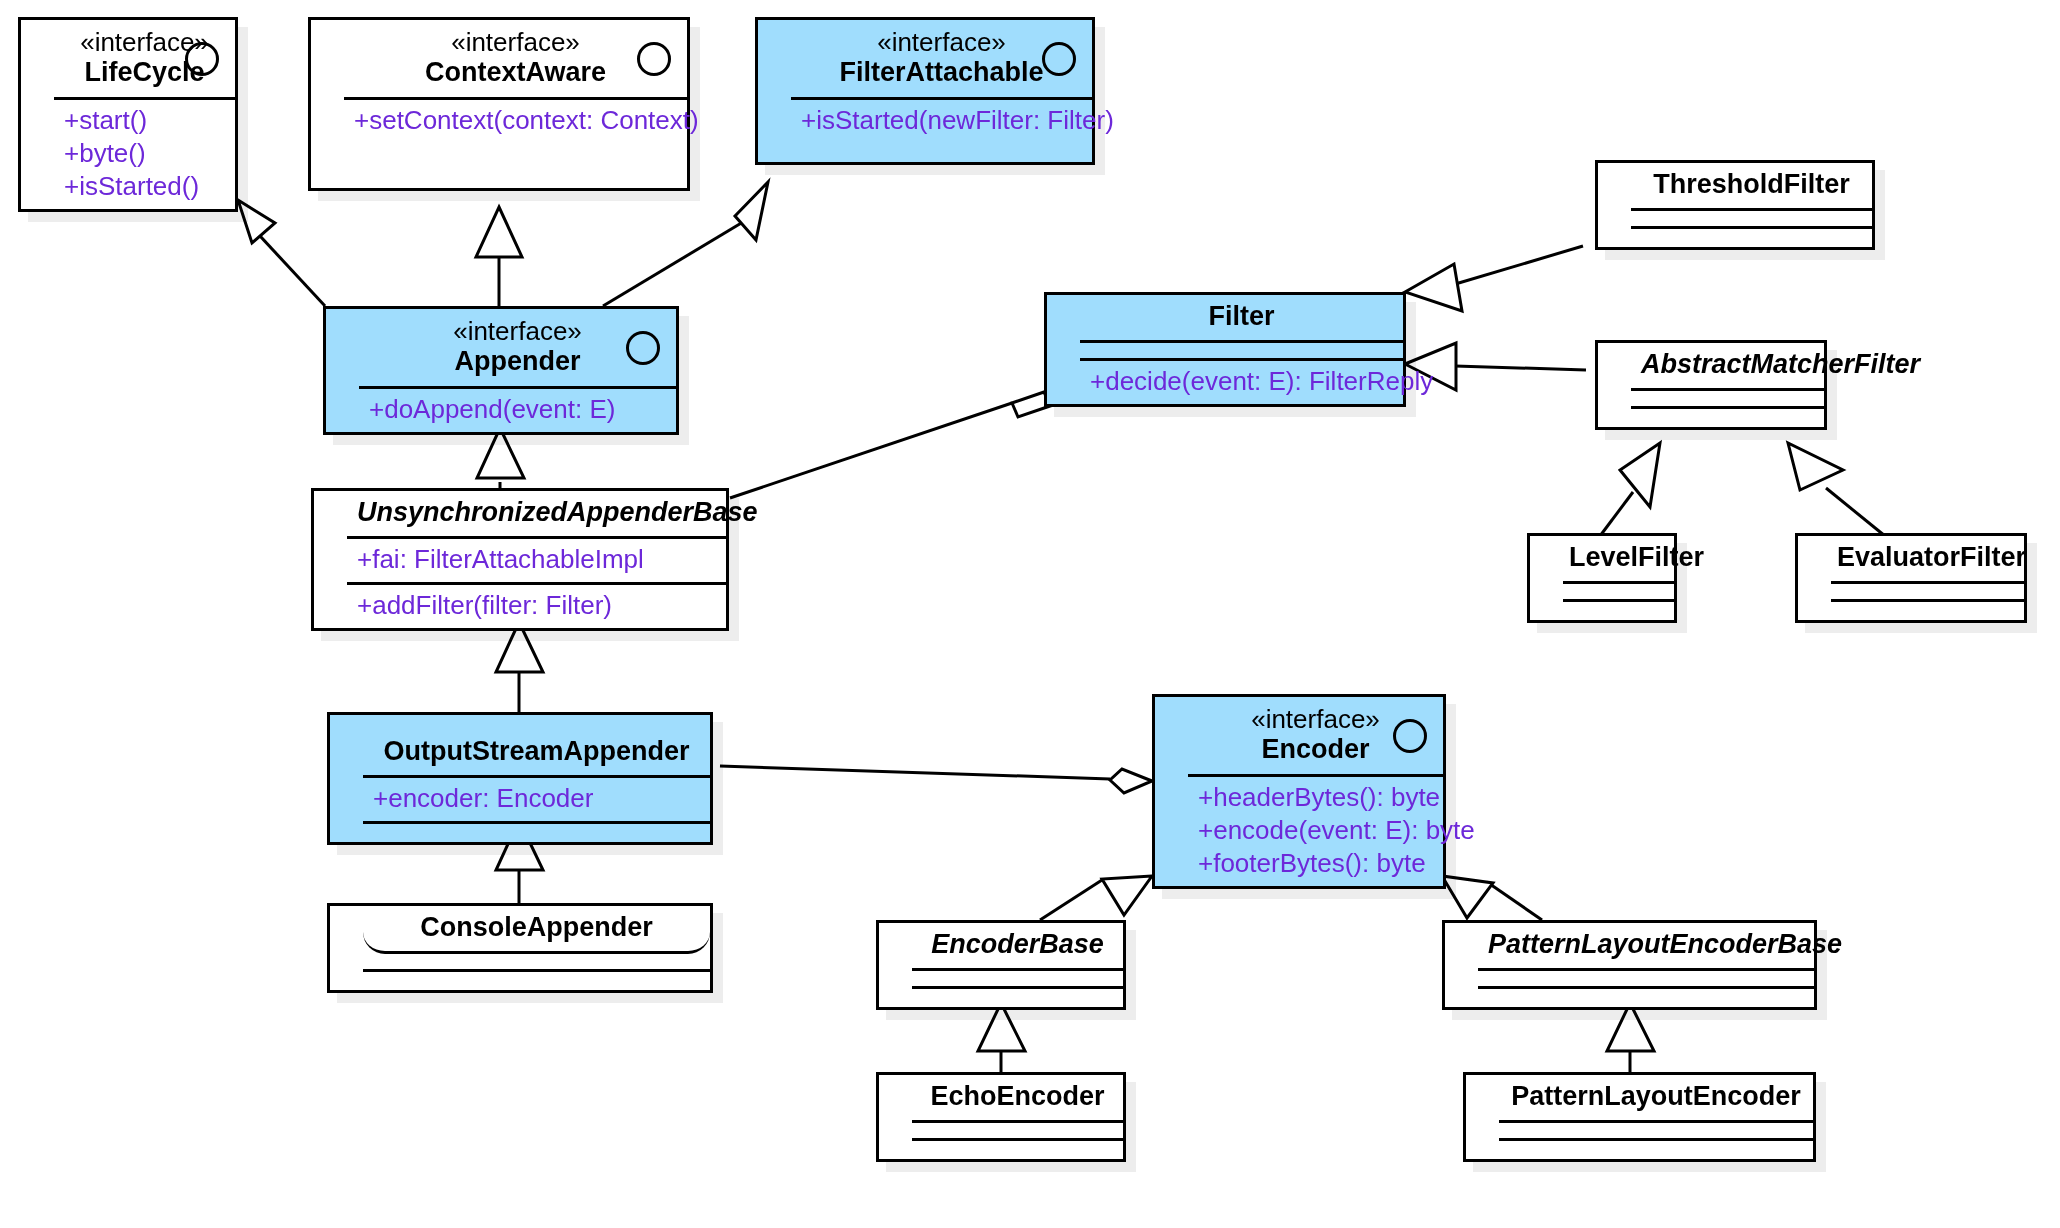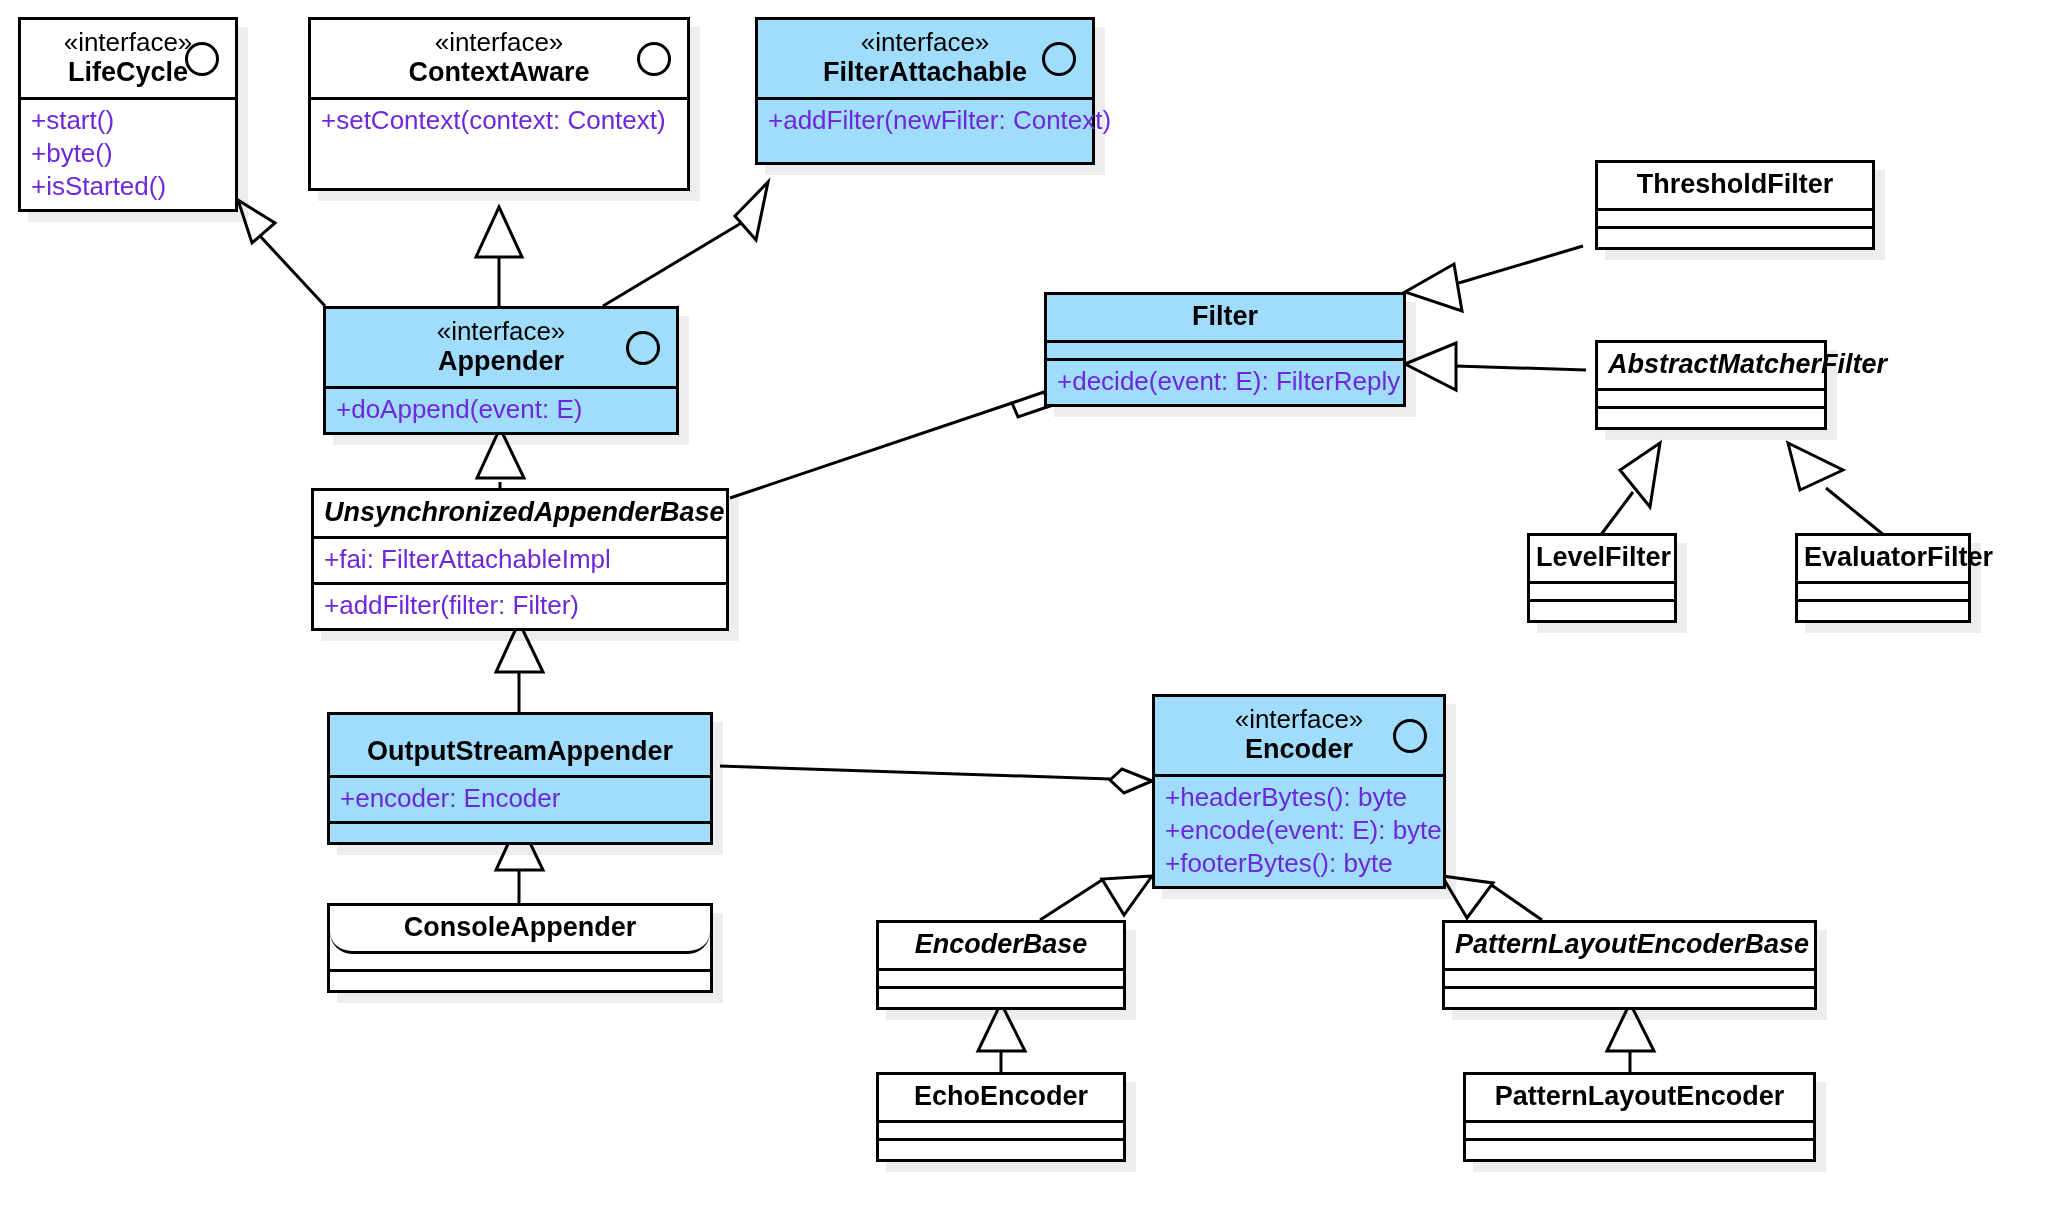--- a/index.html
+++ b/index.html
@@ -27,20 +27,21 @@
     height: 1228px;
     pointer-events: none;
   }
   .uml-class {
     position: absolute;
     box-sizing: border-box;
     border: 3px solid #000000;
     background: #ffffff;
     box-shadow: 10px 10px 0 0 rgba(0,0,0,0.07);
     z-index: 5;
+    padding-left: 33px;
   }
   .uml-class.blue { background: #a0ddfd; }
   .compartment {
     box-sizing: border-box;
     border-bottom: 3px solid #000000;
     padding: 0;
   }
   .compartment.last { border-bottom: none; }
   .head {
     text-align: center;
@@ -203,21 +204,21 @@
     </div>
   </div>
 
   <div class="uml-class blue" style="left:755px; top:17px; width:340px;">
     <div class="compartment head">
       <span class="stereotype">«interface»</span>
       <span class="cname">FilterAttachable</span>
       <span class="iface-circle"></span>
     </div>
     <div class="compartment last members" style="min-height:62px;">
-      <span class="member">+addFilter(newFilter: Context)</span>
+      <span class="member">+isStarted(newFilter: Filter)</span>
     </div>
   </div>
 
   <div class="uml-class blue" style="left:323px; top:306px; width:356px;">
     <div class="compartment head">
       <span class="stereotype">«interface»</span>
       <span class="cname">Appender</span>
       <span class="iface-circle"></span>
     </div>
     <div class="compartment last members">
@@ -282,21 +283,21 @@
   </div>
 
   <div class="uml-class" style="left:1527px; top:533px; width:150px;">
     <div class="compartment head" style="padding:6px 6px 8px 6px;">
       <span class="cname">LevelFilter</span>
     </div>
     <div class="compartment empty-bar"></div>
     <div class="compartment last empty-bar"></div>
   </div>
 
-  <div class="uml-class" style="left:1795px; top:533px; width:176px;">
+  <div class="uml-class" style="left:1795px; top:533px; width:232px;">
     <div class="compartment head" style="padding:6px 6px 8px 6px;">
       <span class="cname">EvaluatorFilter</span>
     </div>
     <div class="compartment empty-bar"></div>
     <div class="compartment last empty-bar"></div>
   </div>
 
   <div class="uml-class blue" style="left:1152px; top:694px; width:294px;">
     <div class="compartment head">
       <span class="stereotype">«interface»</span>

